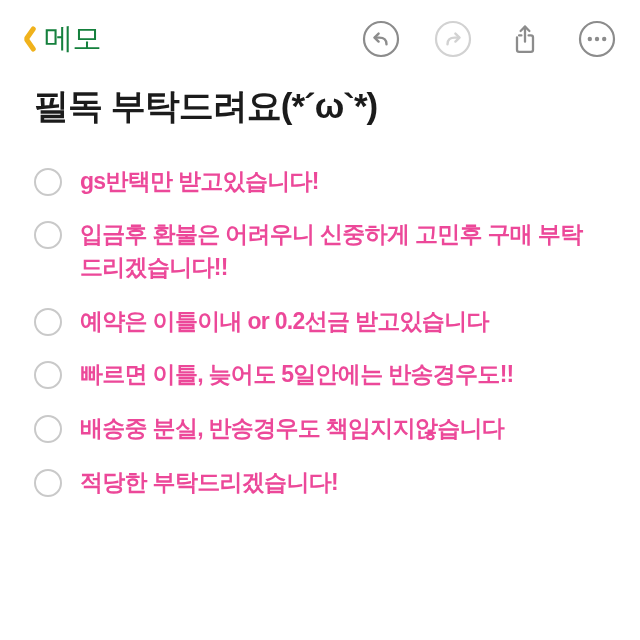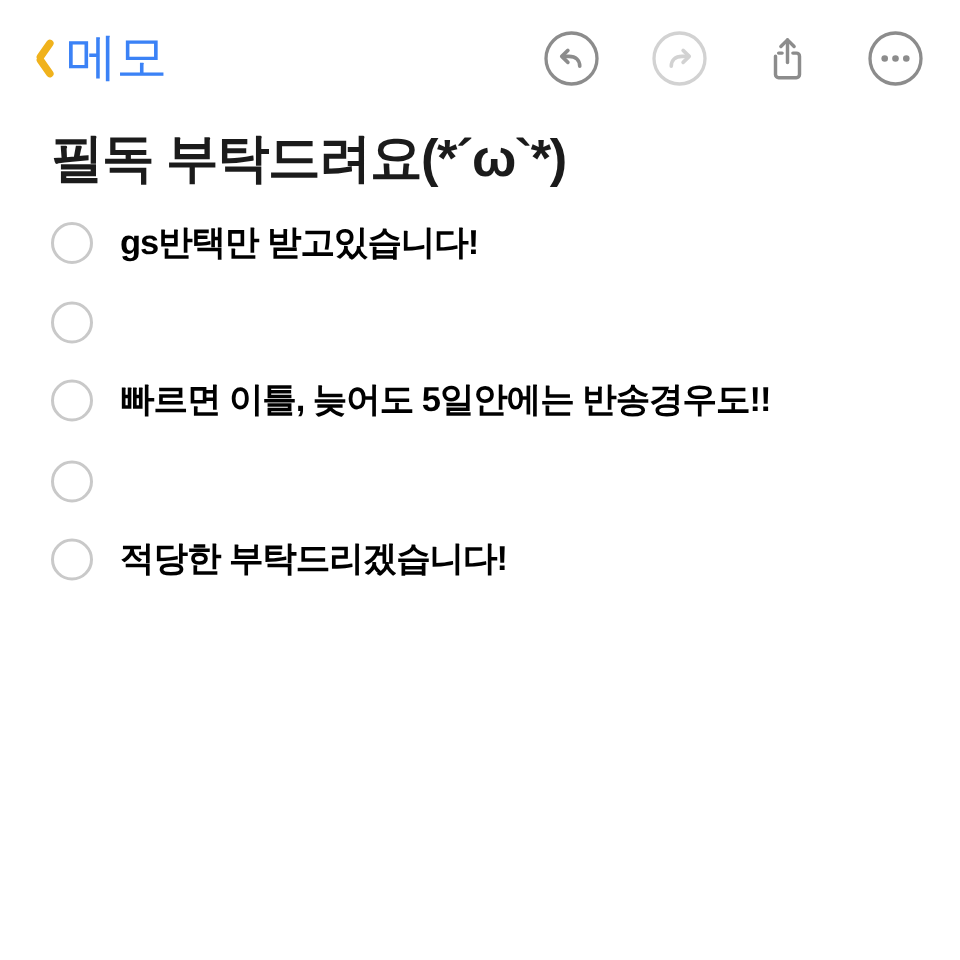--- a/index.html
+++ b/index.html
@@ -58,22 +58,22 @@
     top: 2px;
     transform: rotate(35deg);
     transform-origin: bottom center;
   }
   .chev::after {
     top: 16px;
     transform: rotate(-35deg);
     transform-origin: top center;
   }
   .back-label {
-    font-size: 34px;
-    color: #3b82f6;
+    font-size: 29px;
+    color: #15803d;
     letter-spacing: -0.5px;
     line-height: 1;
     padding-bottom: 2px;
   }
 
   .tool-group {
     margin-left: auto;
     display: flex;
     align-items: center;
     gap: 30px;
@@ -92,21 +92,21 @@
   .content {
     padding: 6px 30px 0 34px;
   }
 
   .title {
     font-size: 35px;
     font-weight: bold;
     color: #1b1b1b;
     letter-spacing: -1px;
     line-height: 1.25;
-    margin: 0 0 16px 0;
+    margin: 0 0 36px 0;
     white-space: nowrap;
   }
 
   .item {
     display: flex;
     align-items: flex-start;
     gap: 18px;
     margin-bottom: 20px;
   }
   .bullet {
@@ -115,21 +115,21 @@
     height: 28px;
     border: 2px solid #c9c9c9;
     border-radius: 50%;
     background: #ffffff;
     margin-top: 4px;
     box-sizing: border-box;
     cursor: pointer;
   }
   .item-text {
     font-size: 23px;
-    color: #000000;
+    color: #ec4899;
     line-height: 1.42;
     letter-spacing: -0.7px;
     font-weight: bold;
     padding-top: 1px;
     max-width: 505px;
   }
 </style>
 </head>
 <body>
 
@@ -183,32 +183,38 @@
 
   <div class="content">
 
     <h1 class="title">필독 부탁드려요(*´ω`*)</h1>
 
     <div class="item">
       <span class="bullet"></span>
       <span class="item-text">gs반택만 받고있습니다!</span>
     </div>
 
-
-    <div class="item">
-      <span class="bullet"></span>
+    <div class="item">
+      <span class="bullet"></span>
+      <span class="item-text">입금후 환불은 어려우니 신중하게 고민후 구매 부탁드리겠습니다!!</span>
+    </div>
+
+    <div class="item">
+      <span class="bullet"></span>
+      <span class="item-text">예약은 이틀이내 or 0.2선금 받고있습니다</span>
     </div>
 
     <div class="item">
       <span class="bullet"></span>
       <span class="item-text">빠르면 이틀, 늦어도 5일안에는 반송경우도!!</span>
     </div>
 
     <div class="item">
       <span class="bullet"></span>
+      <span class="item-text">배송중 분실, 반송경우도 책임지지않습니다</span>
     </div>
 
     <div class="item">
       <span class="bullet"></span>
       <span class="item-text">적당한 부탁드리겠습니다!</span>
     </div>
 
   </div>
 </div>
 

